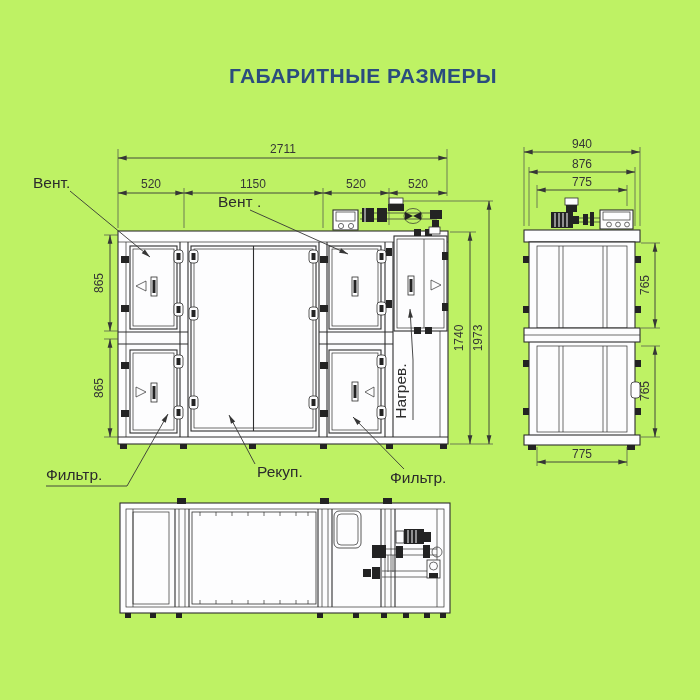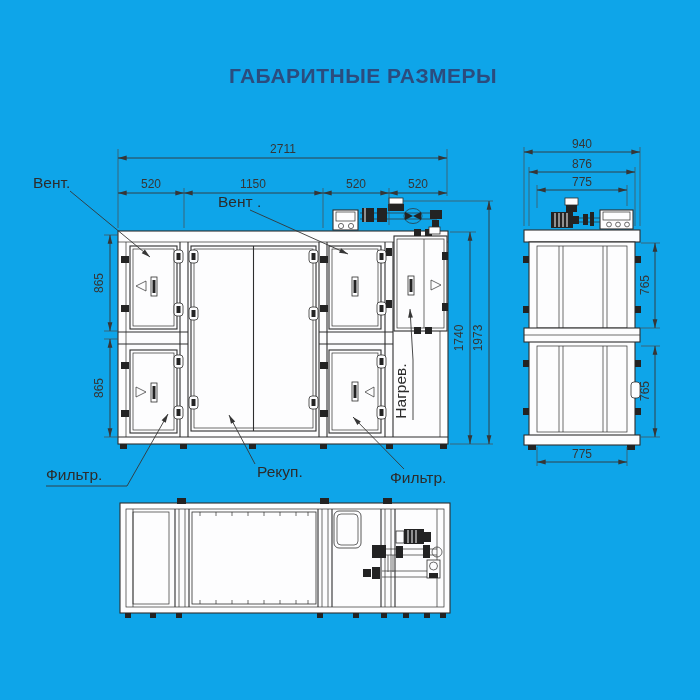--- a/index.html
+++ b/index.html
@@ -1,16 +1,16 @@
 <!DOCTYPE html>
 <html><head>
 <meta charset="utf-8">
 <style>
   html,body{margin:0;padding:0;background:#fcfdff;}
-  #canvas{position:relative;width:700px;height:700px;background:#0ea5e9;overflow:hidden;}
+  #canvas{position:relative;width:700px;height:700px;background:#bef264;overflow:hidden;}
   svg{position:absolute;left:0;top:0;}
   text{font-family:"Liberation Sans","DejaVu Sans",sans-serif;}
   .dim{font-size:12px;fill:#363636;}
   .lbl{font-size:15.5px;fill:#2c2c2c;}
   .ttl{font-size:21px;font-weight:bold;fill:#2b4c7e;letter-spacing:.5px;}
   .ln{stroke:#2e2e2e;stroke-width:1.1;fill:none;}
   .thin{stroke:#2e2e2e;stroke-width:.7;fill:none;}
   .ext{stroke:#4a4a4a;stroke-width:.7;fill:none;}
   .dl{stroke:#363636;stroke-width:.9;fill:none;}
   .wht{fill:#fdfdfe;stroke:#2e2e2e;stroke-width:1.1;}

